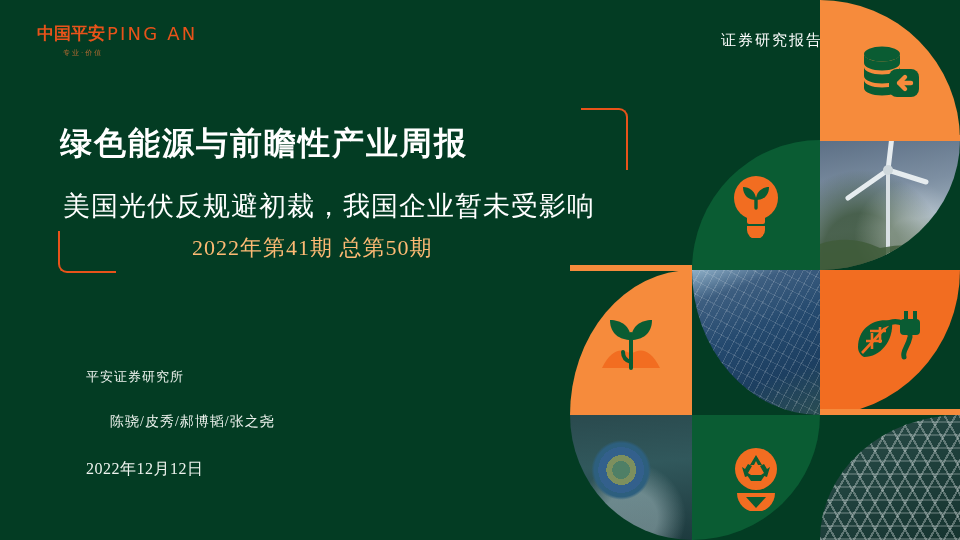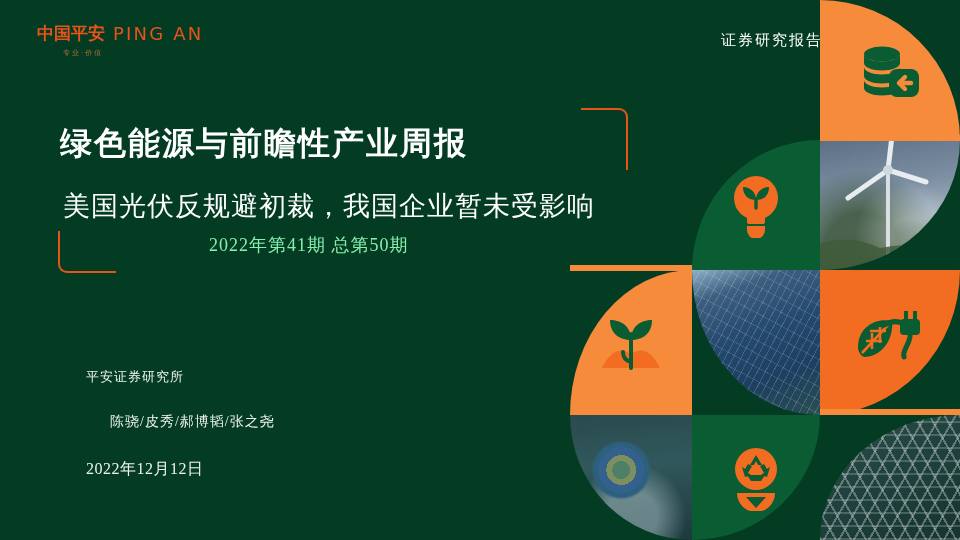--- a/index.html
+++ b/index.html
@@ -7,21 +7,21 @@
     width:960px;height:540px;overflow:hidden;
     background:#033c23;
     font-family:"Liberation Serif","DejaVu Serif",serif;
     position:relative;
   }
   .slide{position:absolute;inset:0;background:#033c23;overflow:hidden;}
 
   
   .logo{position:absolute;left:37px;top:22px;}
   .logo-main{
-    display:flex;align-items:center;gap:8px;
+    display:flex;align-items:center;gap:2px;
     color:#e8531a;font-weight:bold;letter-spacing:.5px;
     font-family:"DejaVu Sans","Liberation Sans",sans-serif;
   }
   .logo-cn{font-size:17px;letter-spacing:0px;}
   .logo-en{font-size:18px;letter-spacing:2.2px;font-weight:500;}
   .logo-sub{
     margin-top:3px;margin-left:26px;font-size:7px;color:#b06a32;
     letter-spacing:2px;font-family:"DejaVu Sans","Liberation Sans",sans-serif;
   }
 
@@ -46,22 +46,22 @@
   .main-title{
     position:absolute;left:60px;top:22px;
     color:#ffffff;font-size:32px;font-weight:bold;letter-spacing:2px;
     white-space:nowrap;
   }
   .sub-title{
     position:absolute;left:63px;top:88px;
     color:#ffffff;font-size:27px;letter-spacing:1px;white-space:nowrap;
   }
   .issue{
-    position:absolute;left:209px;top:133px;
-    color:#86efac;font-size:18px;letter-spacing:1px;white-space:nowrap;
+    position:absolute;left:192px;top:133px;
+    color:#fdba74;font-size:22px;letter-spacing:1px;white-space:nowrap;
   }
 
   
   .meta{position:absolute;left:86px;top:326px;color:#eef3ee;margin-top:40px;}
   .meta-line{font-size:13px;letter-spacing:1px;line-height:21px;white-space:nowrap;}
   .meta-authors{margin-top:26px;font-size:14px;letter-spacing:1px;white-space:nowrap;padding-left:24px;}
   .meta-date{margin-top:28px;font-size:16px;letter-spacing:.5px;white-space:nowrap;}
 
   
   .grid{position:absolute;left:570px;top:0;width:390px;height:540px;}

